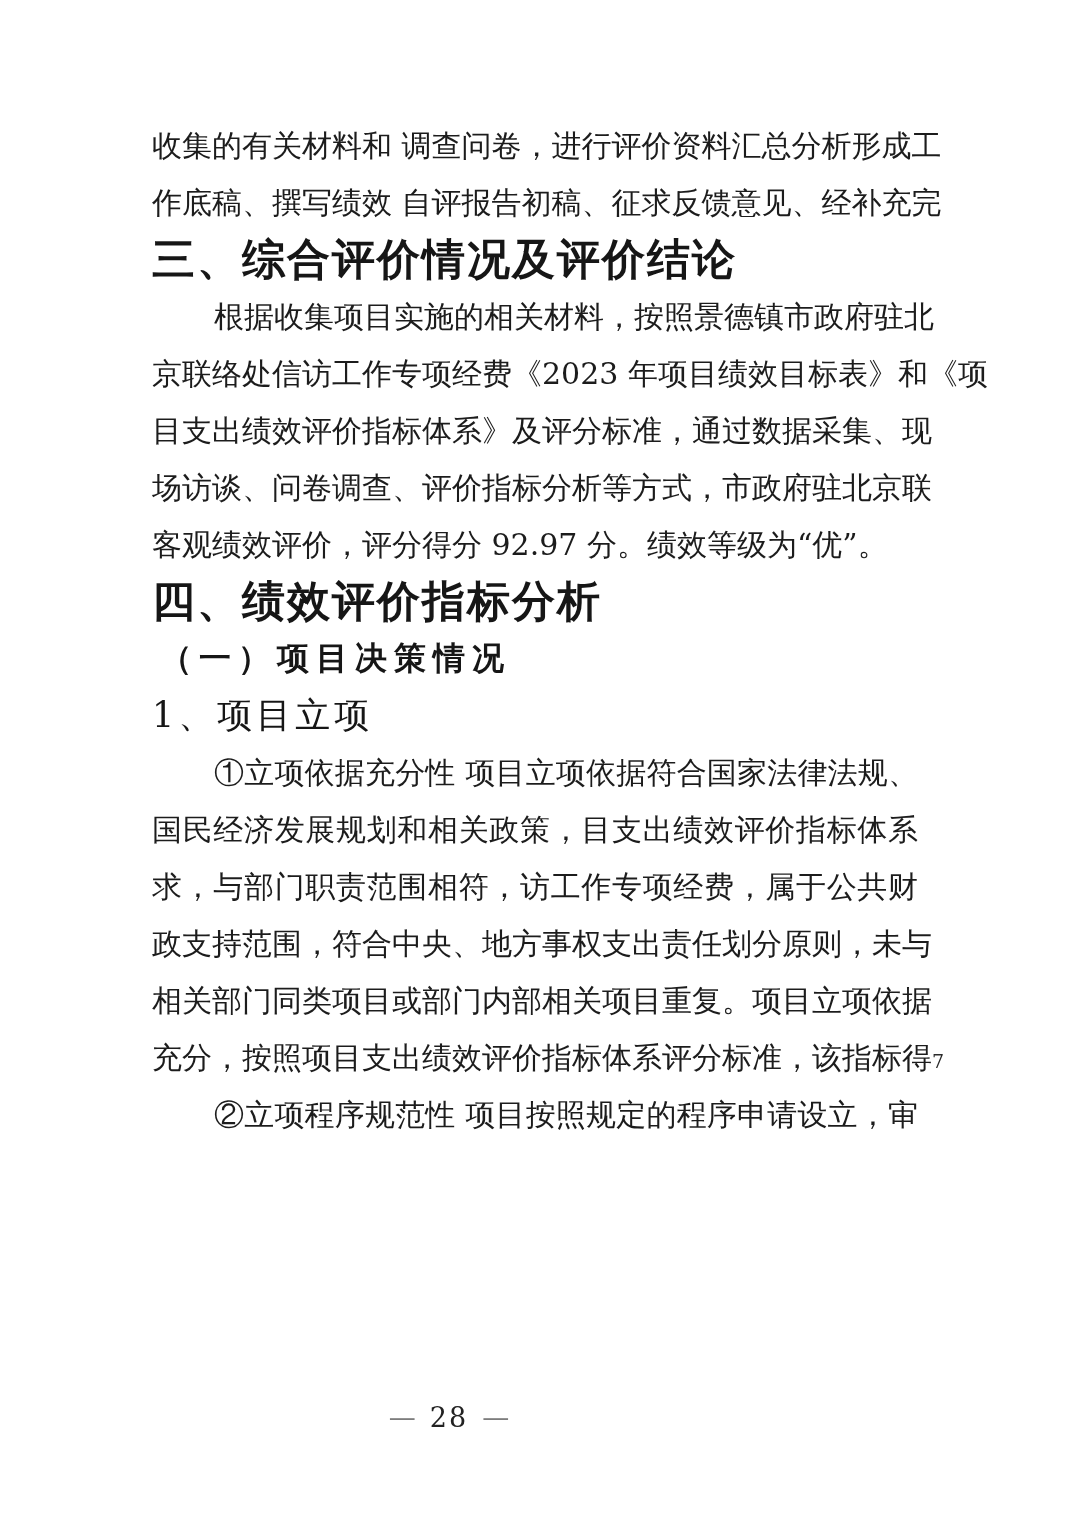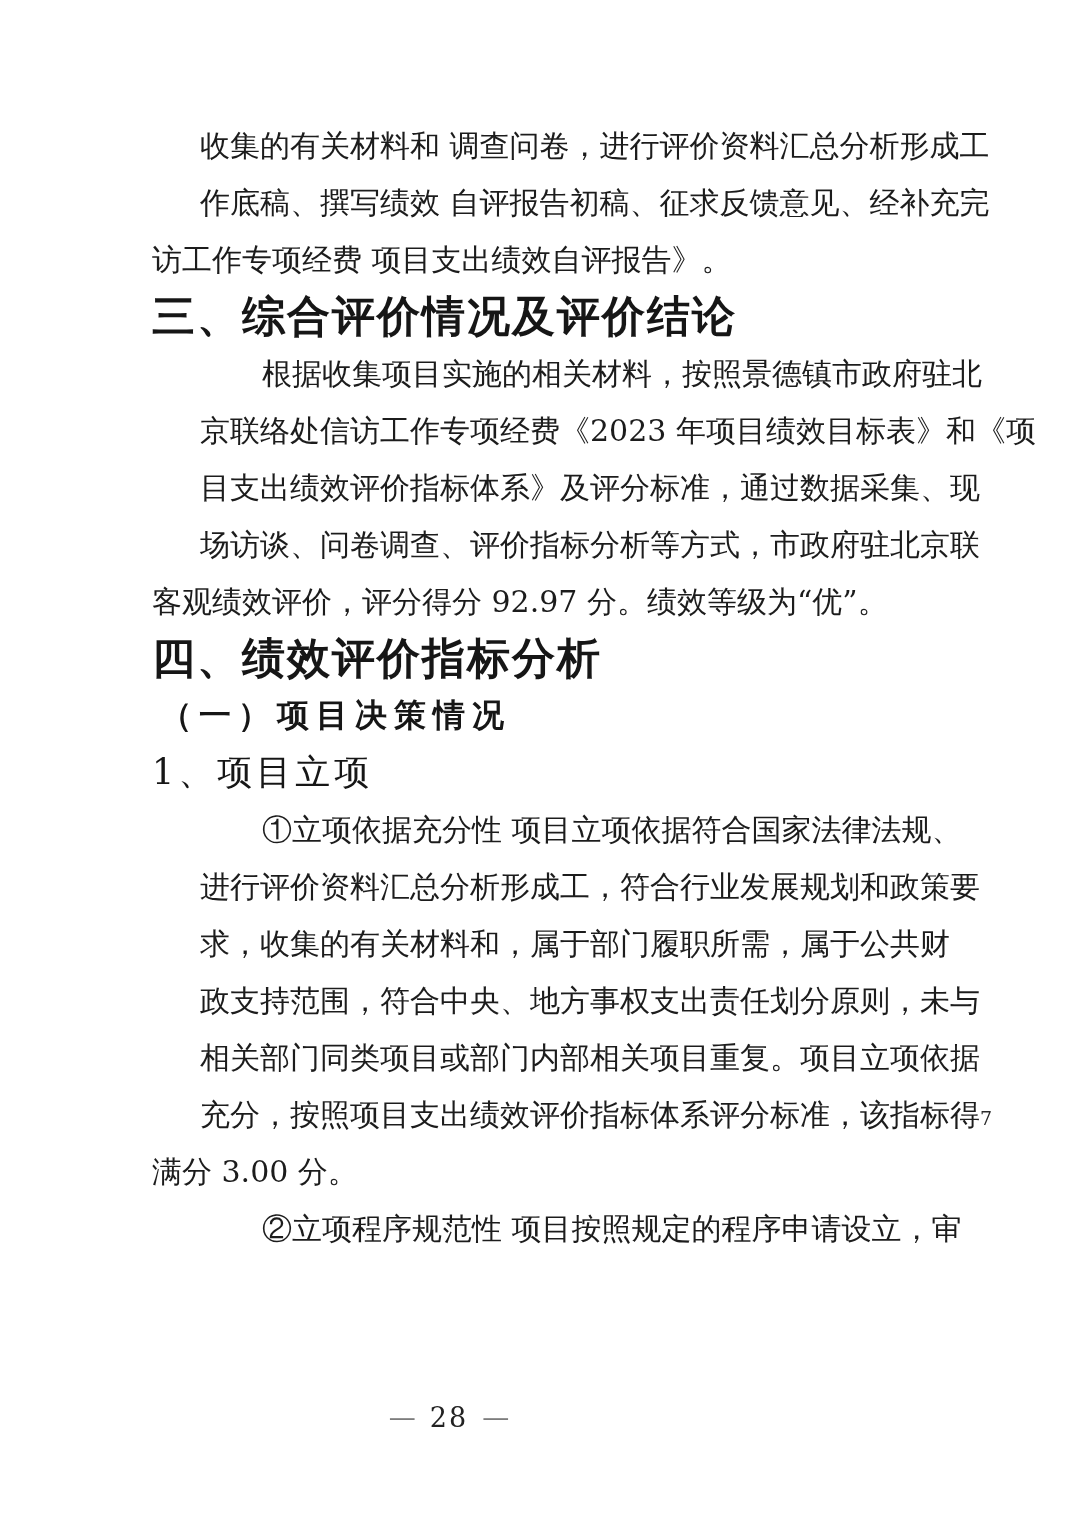--- a/index.html
+++ b/index.html
@@ -30,21 +30,20 @@
     font-size: 30px;
     line-height: 57px;
     height: 57px;
     text-align: justify;
     white-space: nowrap;
     color: #1c1c1c;
   }
   
   .line.j {
     text-align-last: justify;
-    margin-left: 48px;
   }
   
   .line.end {
     text-align: left;
     text-align-last: left;
   }
   
   .line.indent {
     text-indent: 62px;
   }
@@ -101,43 +100,41 @@
   }
 </style>
 </head>
 <body>
 
 <div class="page">
   <div class="content">
 
     <div class="line j">收集的有关材料和 调查问卷，进行评价资料汇总分析形成工</div>
     <div class="line j">作底稿、撰写绩效 自评报告初稿、征求反馈意见、经补充完</div>
-    <div class="line end">访工作专项经费 项目支出绩效自评报告》。</div>
 
     <div class="line h-hei">三、综合评价情况及评价结论</div>
 
     <div class="line j indent">根据收集项目实施的相关材料，按照景德镇市政府驻北</div>
     <div class="line j">京联络处信访工作专项经费《2023 年项目绩效目标表》和《项</div>
     <div class="line j">目支出绩效评价指标体系》及评分标准，通过数据采集、现</div>
     <div class="line j">场访谈、问卷调查、评价指标分析等方式，市政府驻北京联</div>
     <div class="line end">客观绩效评价，评分得分 92.97 分。绩效等级为“优”。</div>
 
     <div class="line h-hei">四、绩效评价指标分析</div>
     <div class="line h-kai">（一）项目决策情况</div>
     <div class="line h-num">1、项目立项</div>
 
     <div class="line j indent">①立项依据充分性 项目立项依据符合国家法律法规、</div>
-    <div class="line j">进行评价资料汇总分析形成工，符合行业发展规划和政策要</div>
-    <div class="line j">求，收集的有关材料和，属于部门履职所需，属于公共财</div>
+    <div class="line j">国民经济发展规划和相关政策，目支出绩效评价指标体系</div>
+    <div class="line j">求，与部门职责范围相符，访工作专项经费，属于公共财</div>
     <div class="line j">政支持范围，符合中央、地方事权支出责任划分原则，未与</div>
     <div class="line j">相关部门同类项目或部门内部相关项目重复。项目立项依据</div>
     <div class="line j">
       <span>充分，按照项目支出绩效评价指标体系评分标准，该指标得</span><span class="small-num">7</span>
     </div>
-    <div class="line end">满分 3.00 分。</div>
 
     <div class="line j indent">②立项程序规范性 项目按照规定的程序申请设立，审</div>
 
   </div>
 
   <div class="footer">
     <span class="dash">—</span><span class="num">28</span><span class="dash">—</span>
   </div>
 </div>
 

